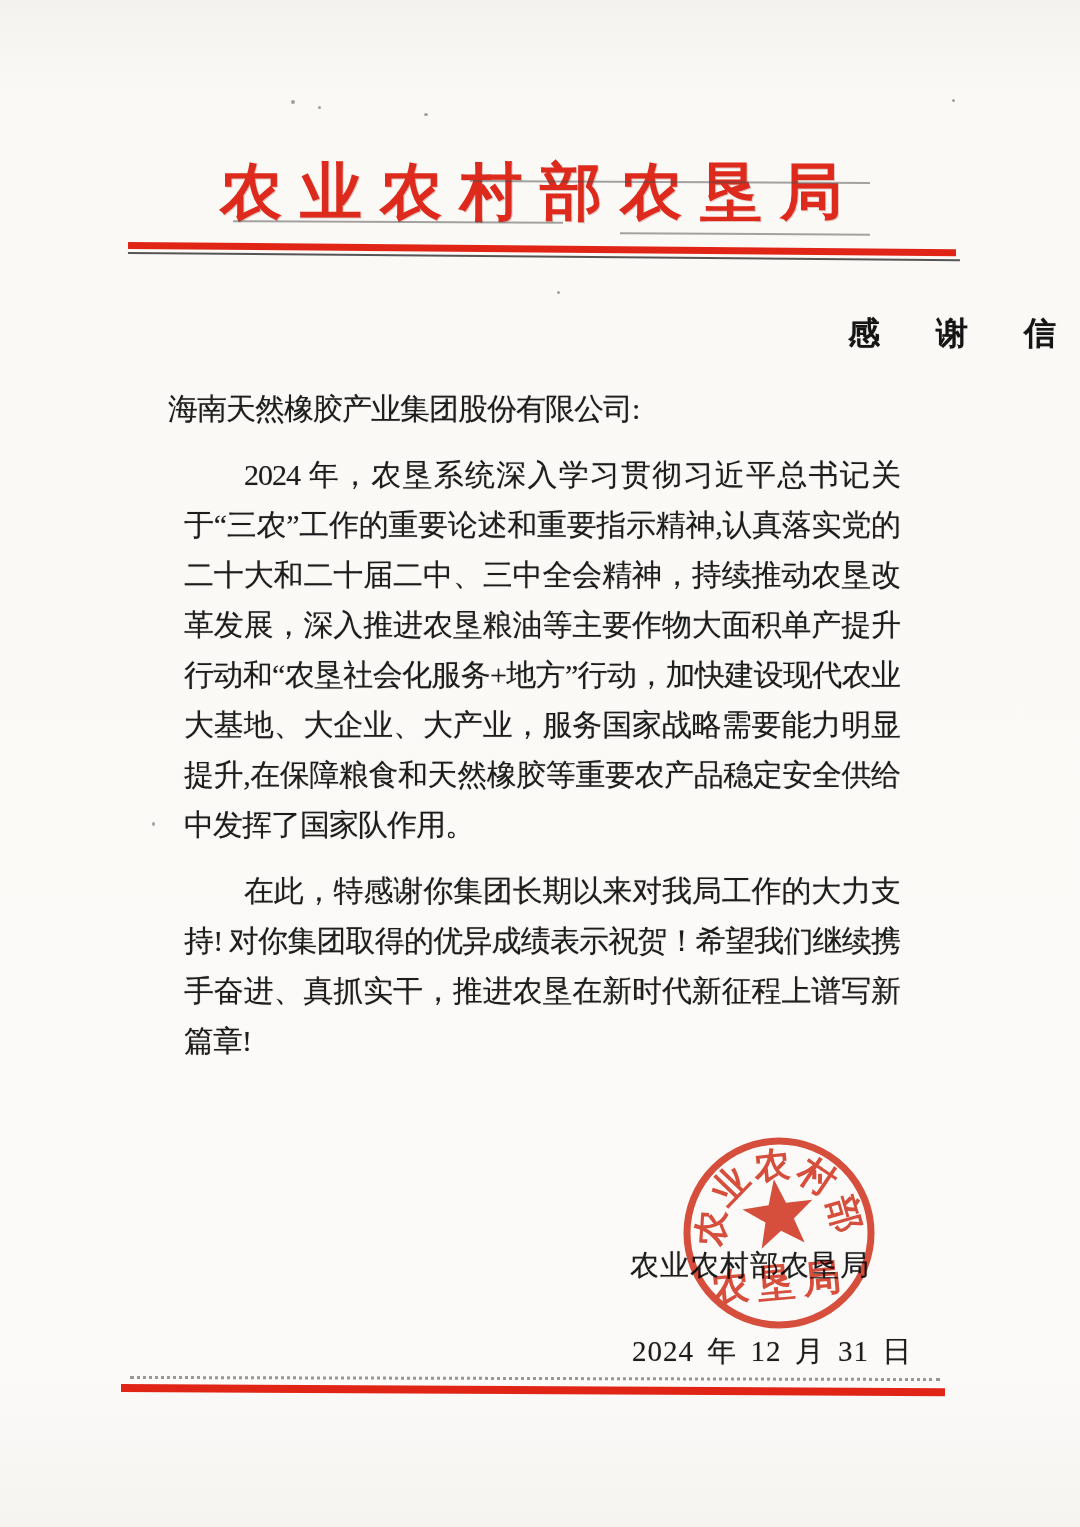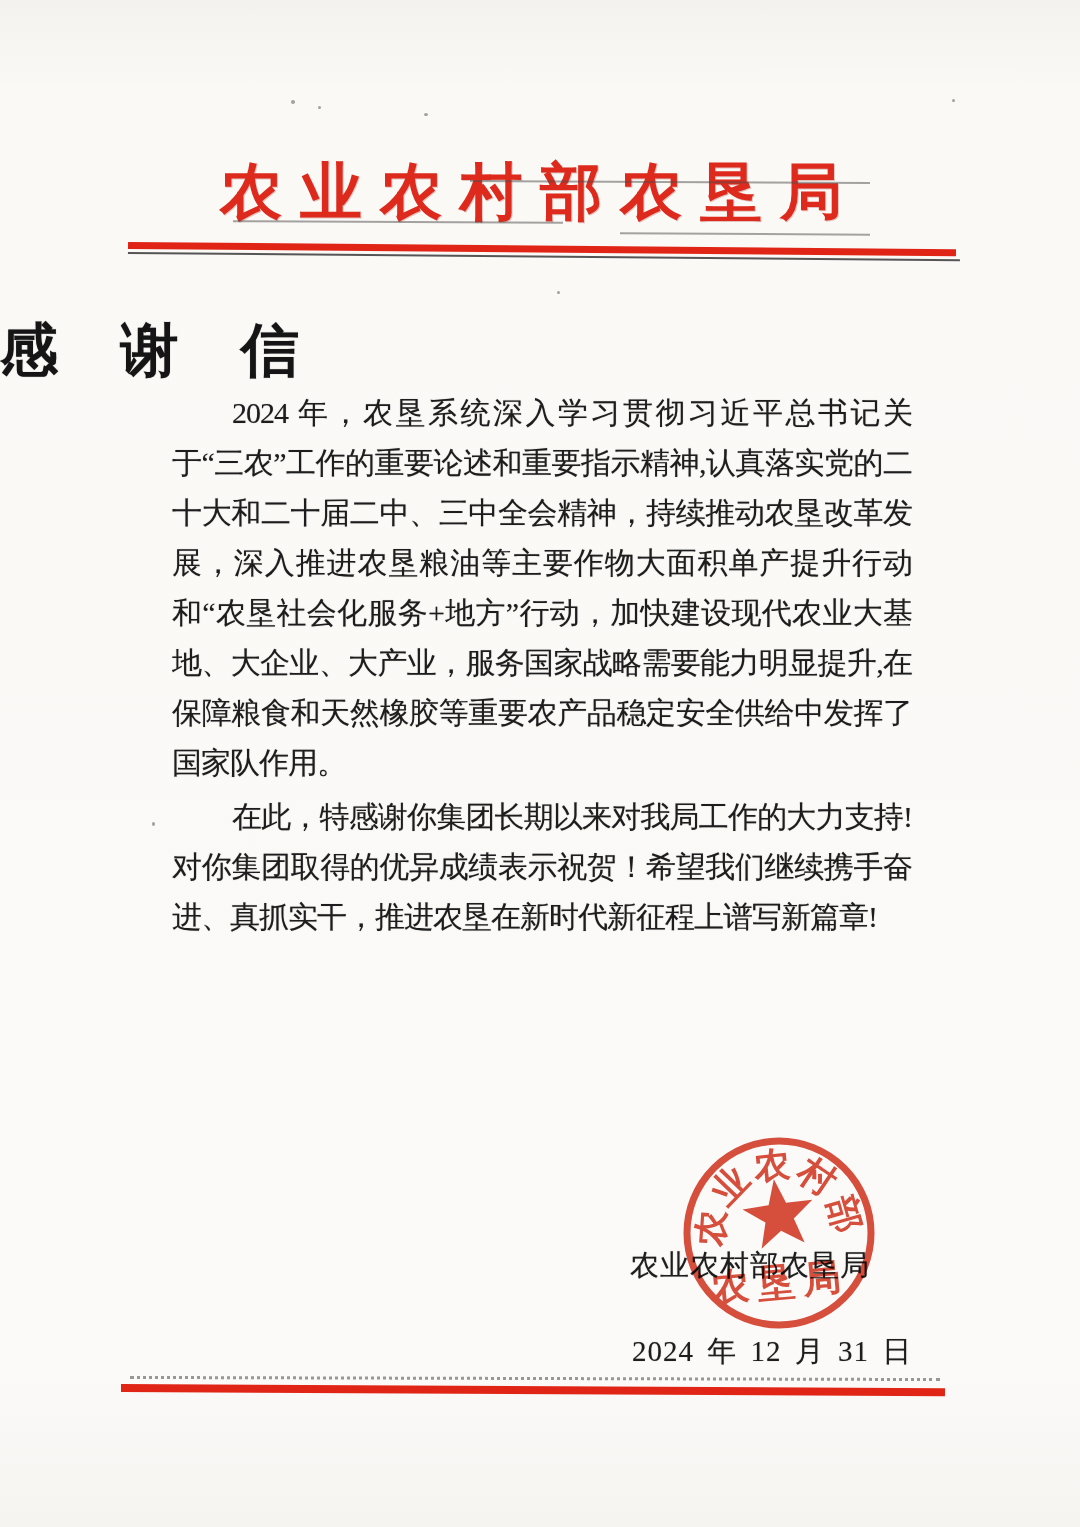--- a/index.html
+++ b/index.html
@@ -22,35 +22,35 @@
   .g2{left:233px;top:221px;width:330px;}
   .g3{left:620px;top:233px;width:250px;}
 
   
   .head-rule{position:absolute;left:128px;top:242px;width:828px;transform:rotate(.5deg);transform-origin:left center;}
   .head-rule .red{height:7px;background:#e02517;}
   .head-rule .black{height:2px;background:#383838;margin-top:3px;width:832px;opacity:.85;}
 
   
   .doc-title{
-    position:absolute;top:312px;left:0;width:1080px;text-align:left;
-    font-size:58px;font-weight:700;letter-spacing:24px;color:#151515;
+    position:absolute;top:312px;left:0;width:1080px;text-align:right;
+    font-size:32px;font-weight:700;letter-spacing:24px;color:#151515;
     text-shadow:0 0 1px rgba(20,20,20,.45);white-space:nowrap;
   }
 
   
   .letter-body{
     position:absolute;left:168px;top:384px;width:748px;
     font-size:30px;line-height:50px;color:#1d1d1d;
     letter-spacing:-1px;
     text-align:justify;
     text-shadow:0 0 1px rgba(30,30,30,.4);
   }
   .salutation{margin:0 0 1px 0;}
-  .letter-body p{margin:4px;text-indent:60px;}
+  .letter-body p{margin:16px;text-indent:60px;}
 
   
   .signature{
     position:absolute;left:630px;top:1246px;font-size:29px;color:#1d1d1d;
     letter-spacing:1px;text-shadow:0 0 1px rgba(30,30,30,.4);white-space:nowrap;
   }
   .sig-date{
     position:absolute;left:632px;top:1296px;font-size:29px;color:#1d1d1d;
     letter-spacing:1px;word-spacing:5px;text-shadow:0 0 1px rgba(30,30,30,.4);white-space:nowrap;margin-top:36px;
   }
@@ -88,20 +88,21 @@
 <div class="ghost g3"></div>
 
 <div class="head-rule">
   <div class="red"></div>
   <div class="black"></div>
 </div>
 
 <div class="doc-title">感 谢 信</div>
 
 <div class="letter-body">
+  <div class="salutation">海南天然橡胶产业集团股份有限公司:</div>
   <p>2024 年，农垦系统深入学习贯彻习近平总书记关于“三农”工作的重要论述和重要指示精神,认真落实党的二十大和二十届二中、三中全会精神，持续推动农垦改革发展，深入推进农垦粮油等主要作物大面积单产提升行动和“农垦社会化服务+地方”行动，加快建设现代农业大基地、大企业、大产业，服务国家战略需要能力明显提升,在保障粮食和天然橡胶等重要农产品稳定安全供给中发挥了国家队作用。</p>
   <p>在此，特感谢你集团长期以来对我局工作的大力支持! 对你集团取得的优异成绩表示祝贺！希望我们继续携手奋进、真抓实干，推进农垦在新时代新征程上谱写新篇章!</p>
 </div>
 
 <div class="signature">农业农村部农垦局</div>
 <div class="sig-date">2024 年 12 月 31 日</div>
 
 <svg class="seal" viewBox="0 0 200 200" xmlns="http://www.w3.org/2000/svg">
   <g fill="none" stroke="#d63b28">
     <circle cx="100" cy="100" r="92" stroke-width="7"></circle>

